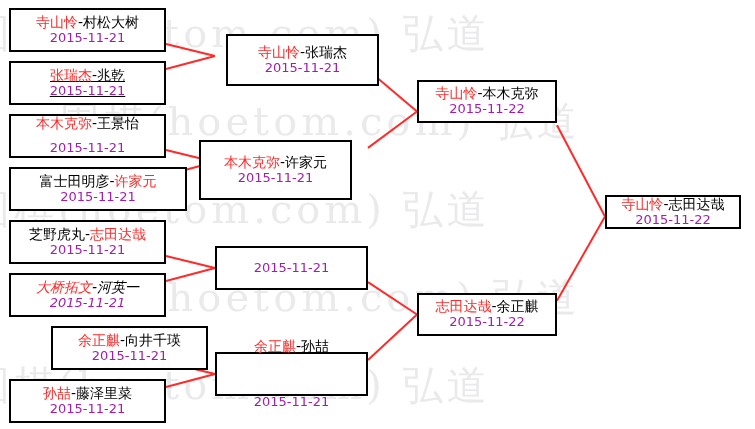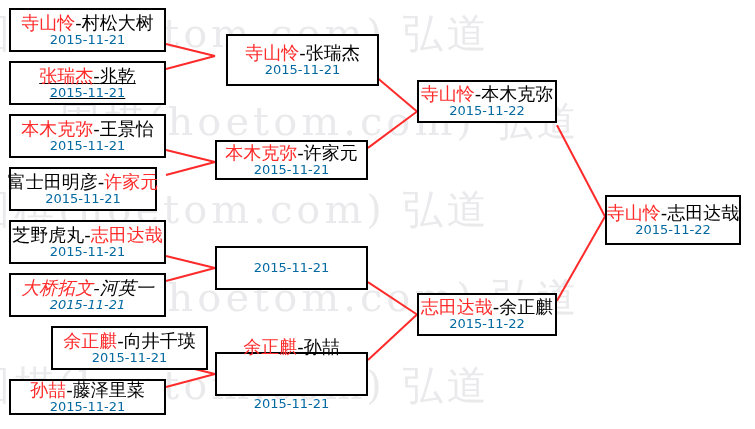--- a/index.html
+++ b/index.html
@@ -53,29 +53,29 @@
     box-sizing: border-box;
     background: #ffffff;
     border: 2px solid #000000;
     display: flex;
     flex-direction: column;
     align-items: center;
     justify-content: center;
     line-height: 1.12;
   }
   .players {
-    font-size: 18px;
+    font-size: 14px;
     white-space: nowrap;
   }
   .p-win  { color: #ff2a2a; }
   .p-lose { color: #000000; }
   .vs-dash { color: #000000; }
   .match-date {
     font-size: 13px;
-    color: #0369a1;
+    color: #a21caf;
     font-family: "DejaVu Sans", "Liberation Sans", sans-serif;
     letter-spacing: 0px;
     white-space: nowrap;
   }
 </style>
 </head>
 <body>
 
 <div id="bracket-root">
 
@@ -106,66 +106,66 @@
 
   <div id="box-layer">
       <div class="match-box" style="left: 9px; top: 8px; width: 157px; height: 44px;">
         <div class="players"><span class="p-win">寺山怜</span><span class="vs-dash">-</span><span class="p-lose">村松大树</span></div>
         <div class="match-date">2015-11-21</div>
       </div>
       <div class="match-box" style="left: 9px; top: 61px; width: 157px; height: 44px; text-decoration: underline;">
         <div class="players"><span class="p-win">张瑞杰</span><span class="vs-dash">-</span><span class="p-lose">兆乾</span></div>
         <div class="match-date">2015-11-21</div>
       </div>
-      <div class="match-box" style="left: 9px; top: 114px; width: 157px; height: 44px;">
+      <div class="match-box" style="left: 9px; top: 114px; width: 157px; height: 44px; justify-content: space-between;">
         <div class="players"><span class="p-win">本木克弥</span><span class="vs-dash">-</span><span class="p-lose">王景怡</span></div>
         <div class="match-date">2015-11-21</div>
       </div>
-      <div class="match-box" style="left: 9px; top: 167px; width: 148px; height: 44px;">
+      <div class="match-box" style="left: 9px; top: 167px; width: 178px; height: 44px;">
         <div class="players"><span class="p-lose">富士田明彦</span><span class="vs-dash">-</span><span class="p-win">许家元</span></div>
         <div class="match-date">2015-11-21</div>
       </div>
       <div class="match-box" style="left: 9px; top: 220px; width: 157px; height: 44px;">
         <div class="players"><span class="p-lose">芝野虎丸</span><span class="vs-dash">-</span><span class="p-win">志田达哉</span></div>
         <div class="match-date">2015-11-21</div>
       </div>
       <div class="match-box" style="left: 9px; top: 273px; width: 157px; height: 44px; font-style: italic;">
         <div class="players"><span class="p-win">大桥拓文</span><span class="vs-dash">-</span><span class="p-lose">河英一</span></div>
         <div class="match-date">2015-11-21</div>
       </div>
       <div class="match-box" style="left: 9px; top: 326px; width: 157px; height: 44px; margin-left: 42px;">
         <div class="players"><span class="p-win">余正麒</span><span class="vs-dash">-</span><span class="p-lose">向井千瑛</span></div>
         <div class="match-date">2015-11-21</div>
       </div>
-      <div class="match-box" style="left: 9px; top: 379px; width: 157px; height: 36px;">
+      <div class="match-box" style="left: 9px; top: 379px; width: 157px; height: 44px;">
         <div class="players"><span class="p-win">孙喆</span><span class="vs-dash">-</span><span class="p-lose">藤泽里菜</span></div>
         <div class="match-date">2015-11-21</div>
       </div>
       <div class="match-box" style="left: 226px; top: 34px; width: 153px; height: 52px;">
         <div class="players"><span class="p-win">寺山怜</span><span class="vs-dash">-</span><span class="p-lose">张瑞杰</span></div>
         <div class="match-date">2015-11-21</div>
       </div>
-      <div class="match-box" style="left: 215px; top: 140px; width: 153px; height: 40px;">
+      <div class="match-box" style="left: 199px; top: 140px; width: 153px; height: 60px;">
         <div class="players"><span class="p-win">本木克弥</span><span class="vs-dash">-</span><span class="p-lose">许家元</span></div>
         <div class="match-date">2015-11-21</div>
       </div>
       <div class="match-box" style="left: 215px; top: 246px; width: 153px; height: 44px;">
         <div class="match-date">2015-11-21</div>
       </div>
       <div class="match-box" style="left: 215px; top: 352px; width: 153px; height: 44px; gap: 40px;">
         <div class="players"><span class="p-win">余正麒</span><span class="vs-dash">-</span><span class="p-lose">孙喆</span></div>
         <div class="match-date">2015-11-21</div>
       </div>
       <div class="match-box" style="left: 417px; top: 80px; width: 140px; height: 43px;">
         <div class="players"><span class="p-win">寺山怜</span><span class="vs-dash">-</span><span class="p-lose">本木克弥</span></div>
         <div class="match-date">2015-11-22</div>
       </div>
       <div class="match-box" style="left: 417px; top: 293px; width: 140px; height: 43px; align-items: center;">
         <div class="players"><span class="p-win">志田达哉</span><span class="vs-dash">-</span><span class="p-lose">余正麒</span></div>
         <div class="match-date">2015-11-22</div>
       </div>
-      <div class="match-box" style="left: 605px; top: 195px; width: 136px; height: 50px;">
+      <div class="match-box" style="left: 605px; top: 195px; width: 136px; height: 34px;">
         <div class="players"><span class="p-win">寺山怜</span><span class="vs-dash">-</span><span class="p-lose">志田达哉</span></div>
         <div class="match-date">2015-11-22</div>
       </div>
     </div>
 
 </div>
 
 </body></html>

